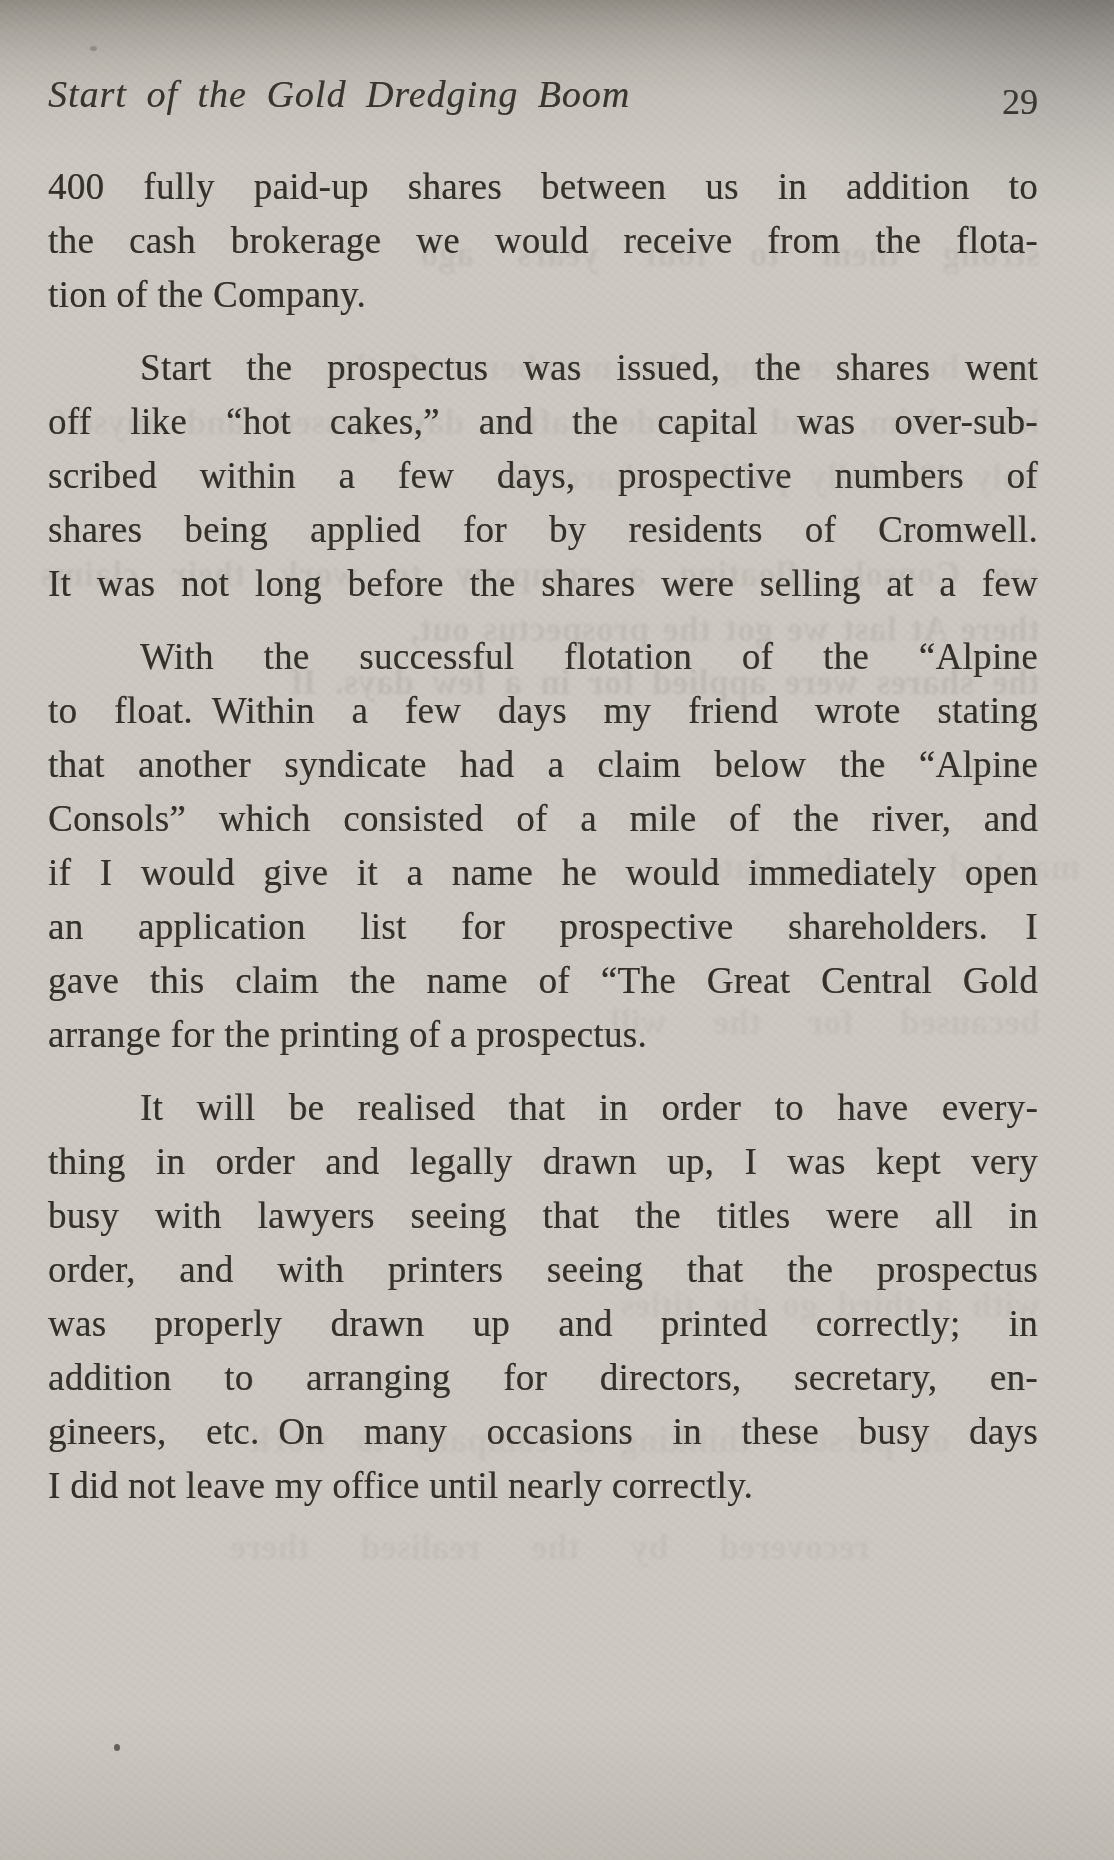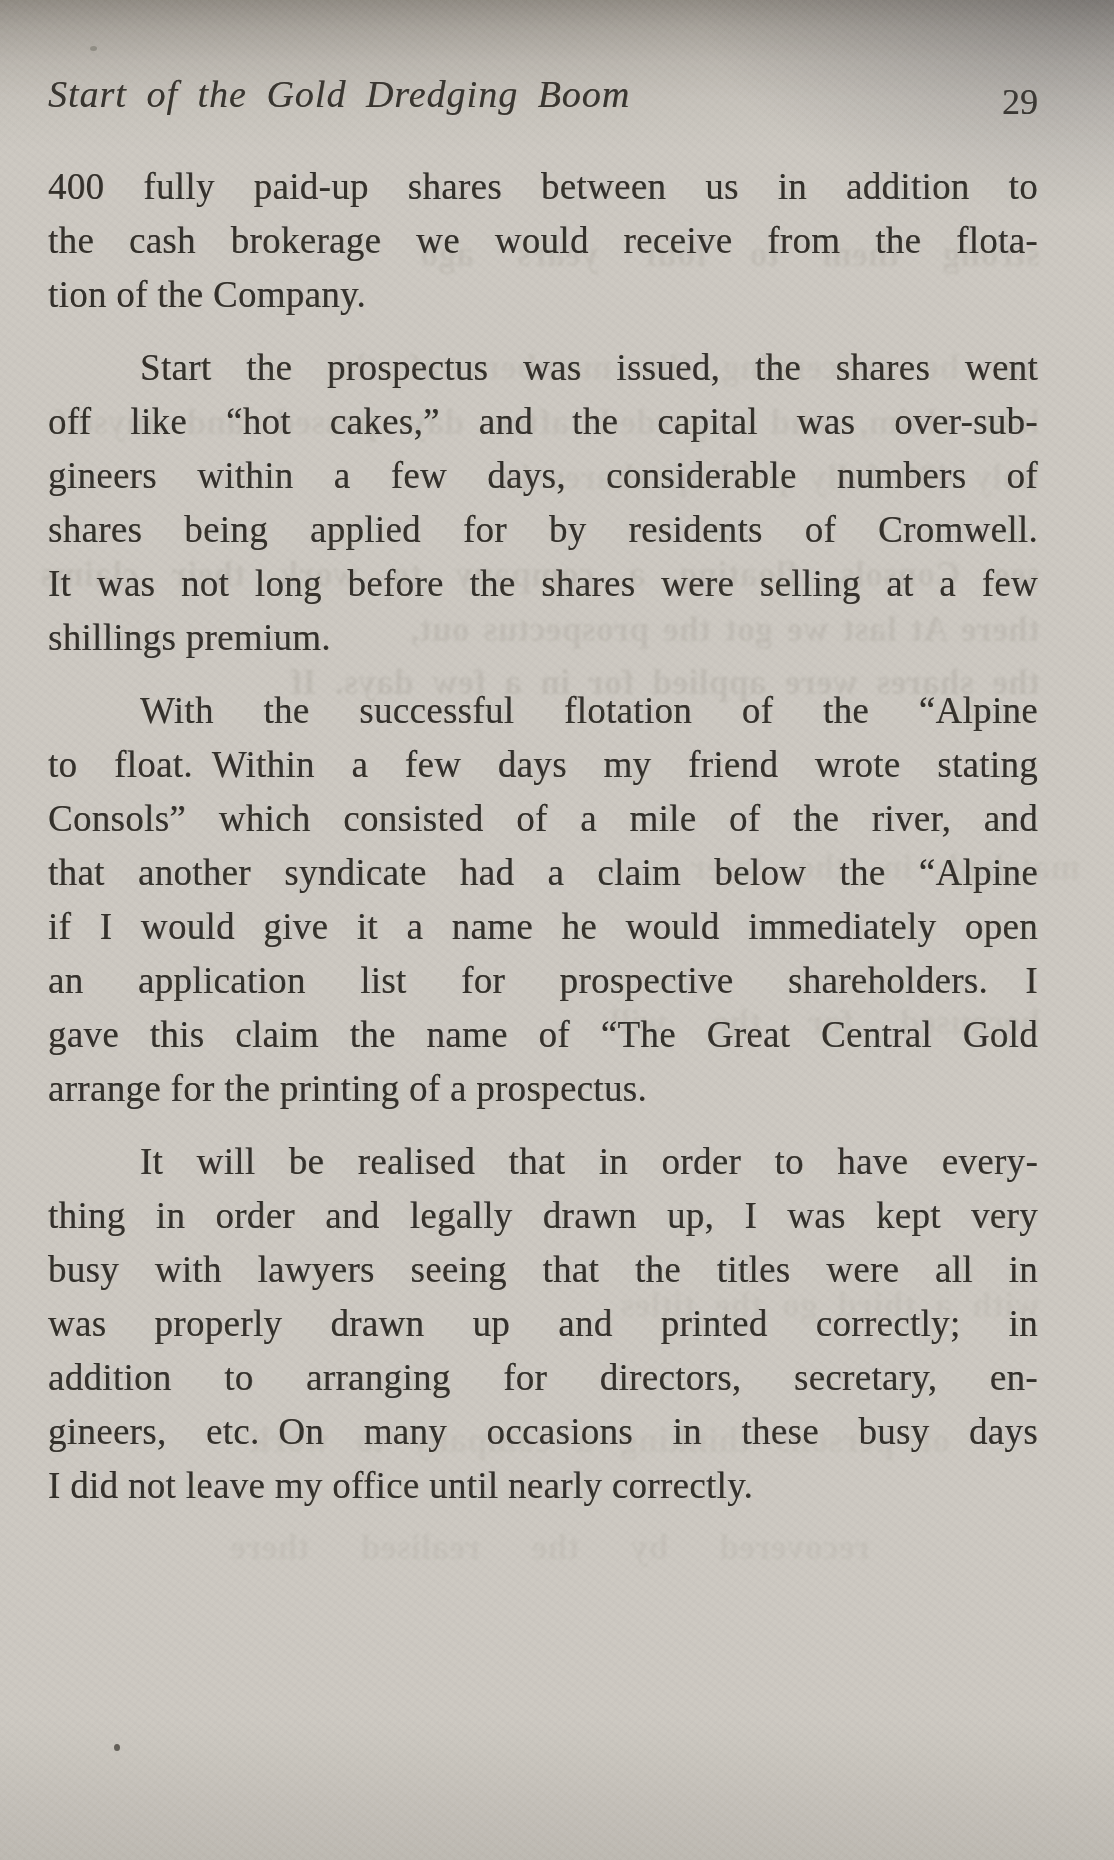--- a/index.html
+++ b/index.html
@@ -107,39 +107,39 @@
 
   <div class="text-block">
     <div class="para">
       <div class="line">400 fully paid-up shares between us in addition to</div>
       <div class="line">the cash brokerage we would receive from the flota-</div>
       <div class="line last">tion of the Company.</div>
     </div>
     <div class="para">
       <div class="line indent">Start the prospectus was issued, the shares went</div>
       <div class="line">off like “hot cakes,” and the capital was over-sub-</div>
-      <div class="line">gineers within a few days, considerable numbers of</div>
+      <div class="line">scribed within a few days, prospective numbers of</div>
       <div class="line">shares being applied for by residents of Cromwell.</div>
       <div class="line">It was not long before the shares were selling at a few</div>
-      <div class="line last">shillings premium.</div>
     </div>
     <div class="para">
       <div class="line indent">With the successful flotation of the “Alpine</div>
       <div class="line">to float. Within a few days my friend wrote stating</div>
+      <div class="line">that another syndicate had a claim below the “Alpine</div>
       <div class="line">Consols” which consisted of a mile of the river, and</div>
-      <div class="line">that another syndicate had a claim below the “Alpine</div>
       <div class="line">if I would give it a name he would immediately open</div>
       <div class="line">an application list for prospective shareholders. I</div>
       <div class="line">gave this claim the name of “The Great Central Gold</div>
       <div class="line last">arrange for the printing of a prospectus.</div>
     </div>
     <div class="para">
       <div class="line indent">It will be realised that in order to have every-</div>
       <div class="line">thing in order and legally drawn up, I was kept very</div>
       <div class="line">busy with lawyers seeing that the titles were all in</div>
+      <div class="line">order, and with printers seeing that the prospectus</div>
       <div class="line">was properly drawn up and printed correctly; in</div>
       <div class="line">addition to arranging for directors, secretary, en-</div>
       <div class="line">gineers, etc. On many occasions in these busy days</div>
       <div class="line last">I did not leave my office until nearly correctly.</div>
     </div>
   </div>
 
   <span class="speck speck-a"></span>
   <span class="speck speck-b"></span>
 

